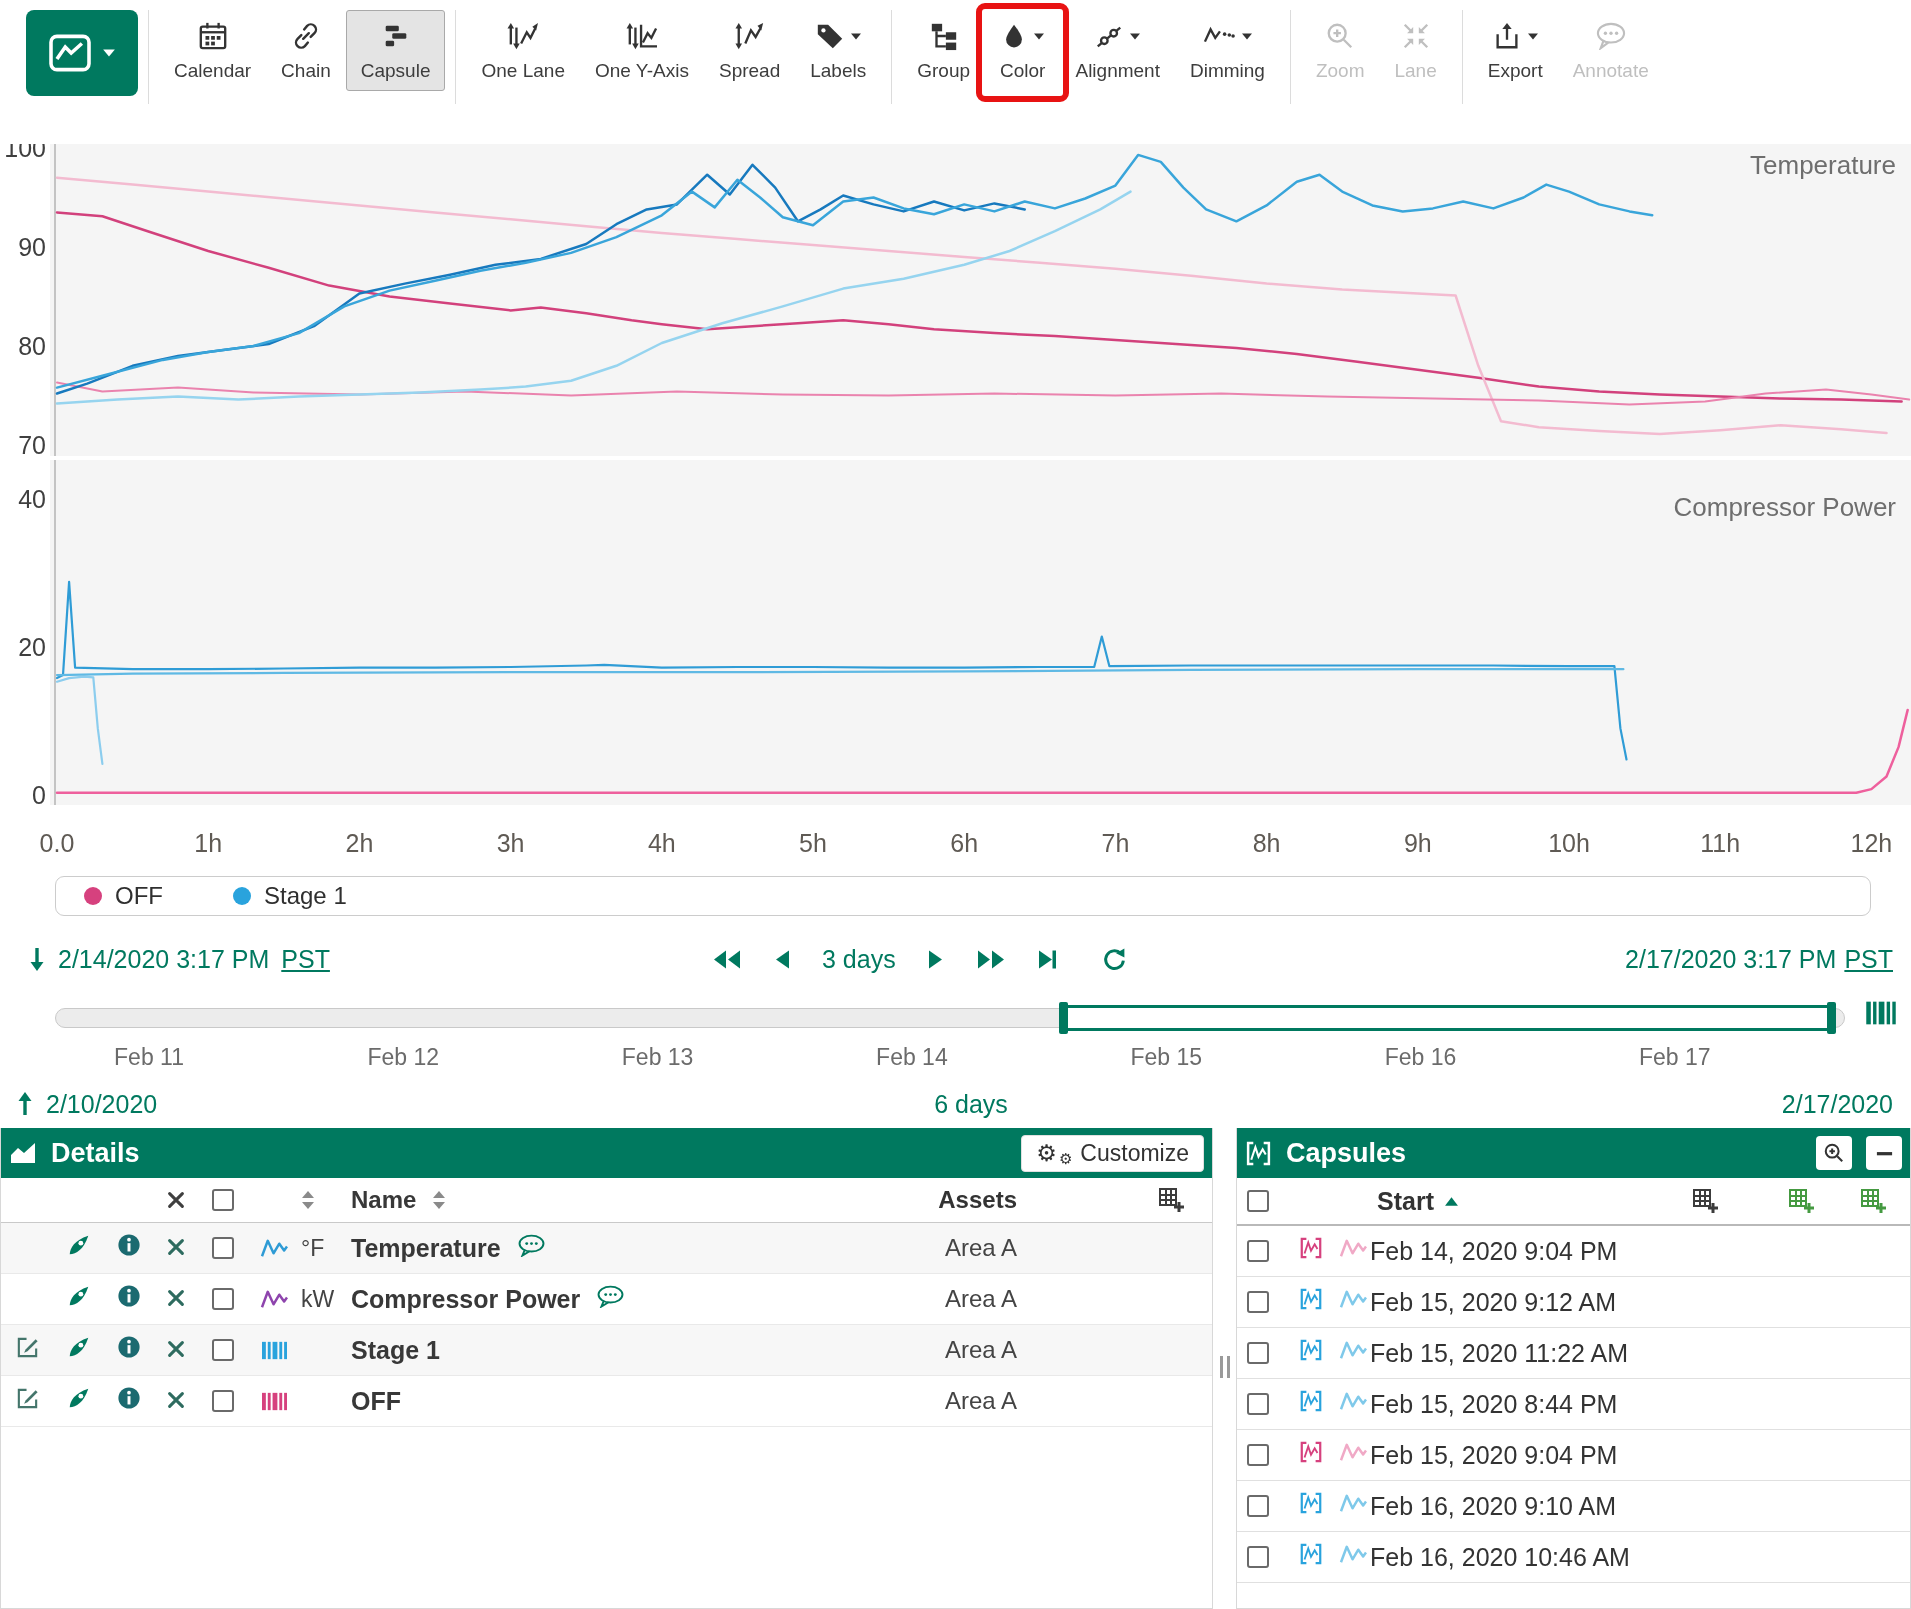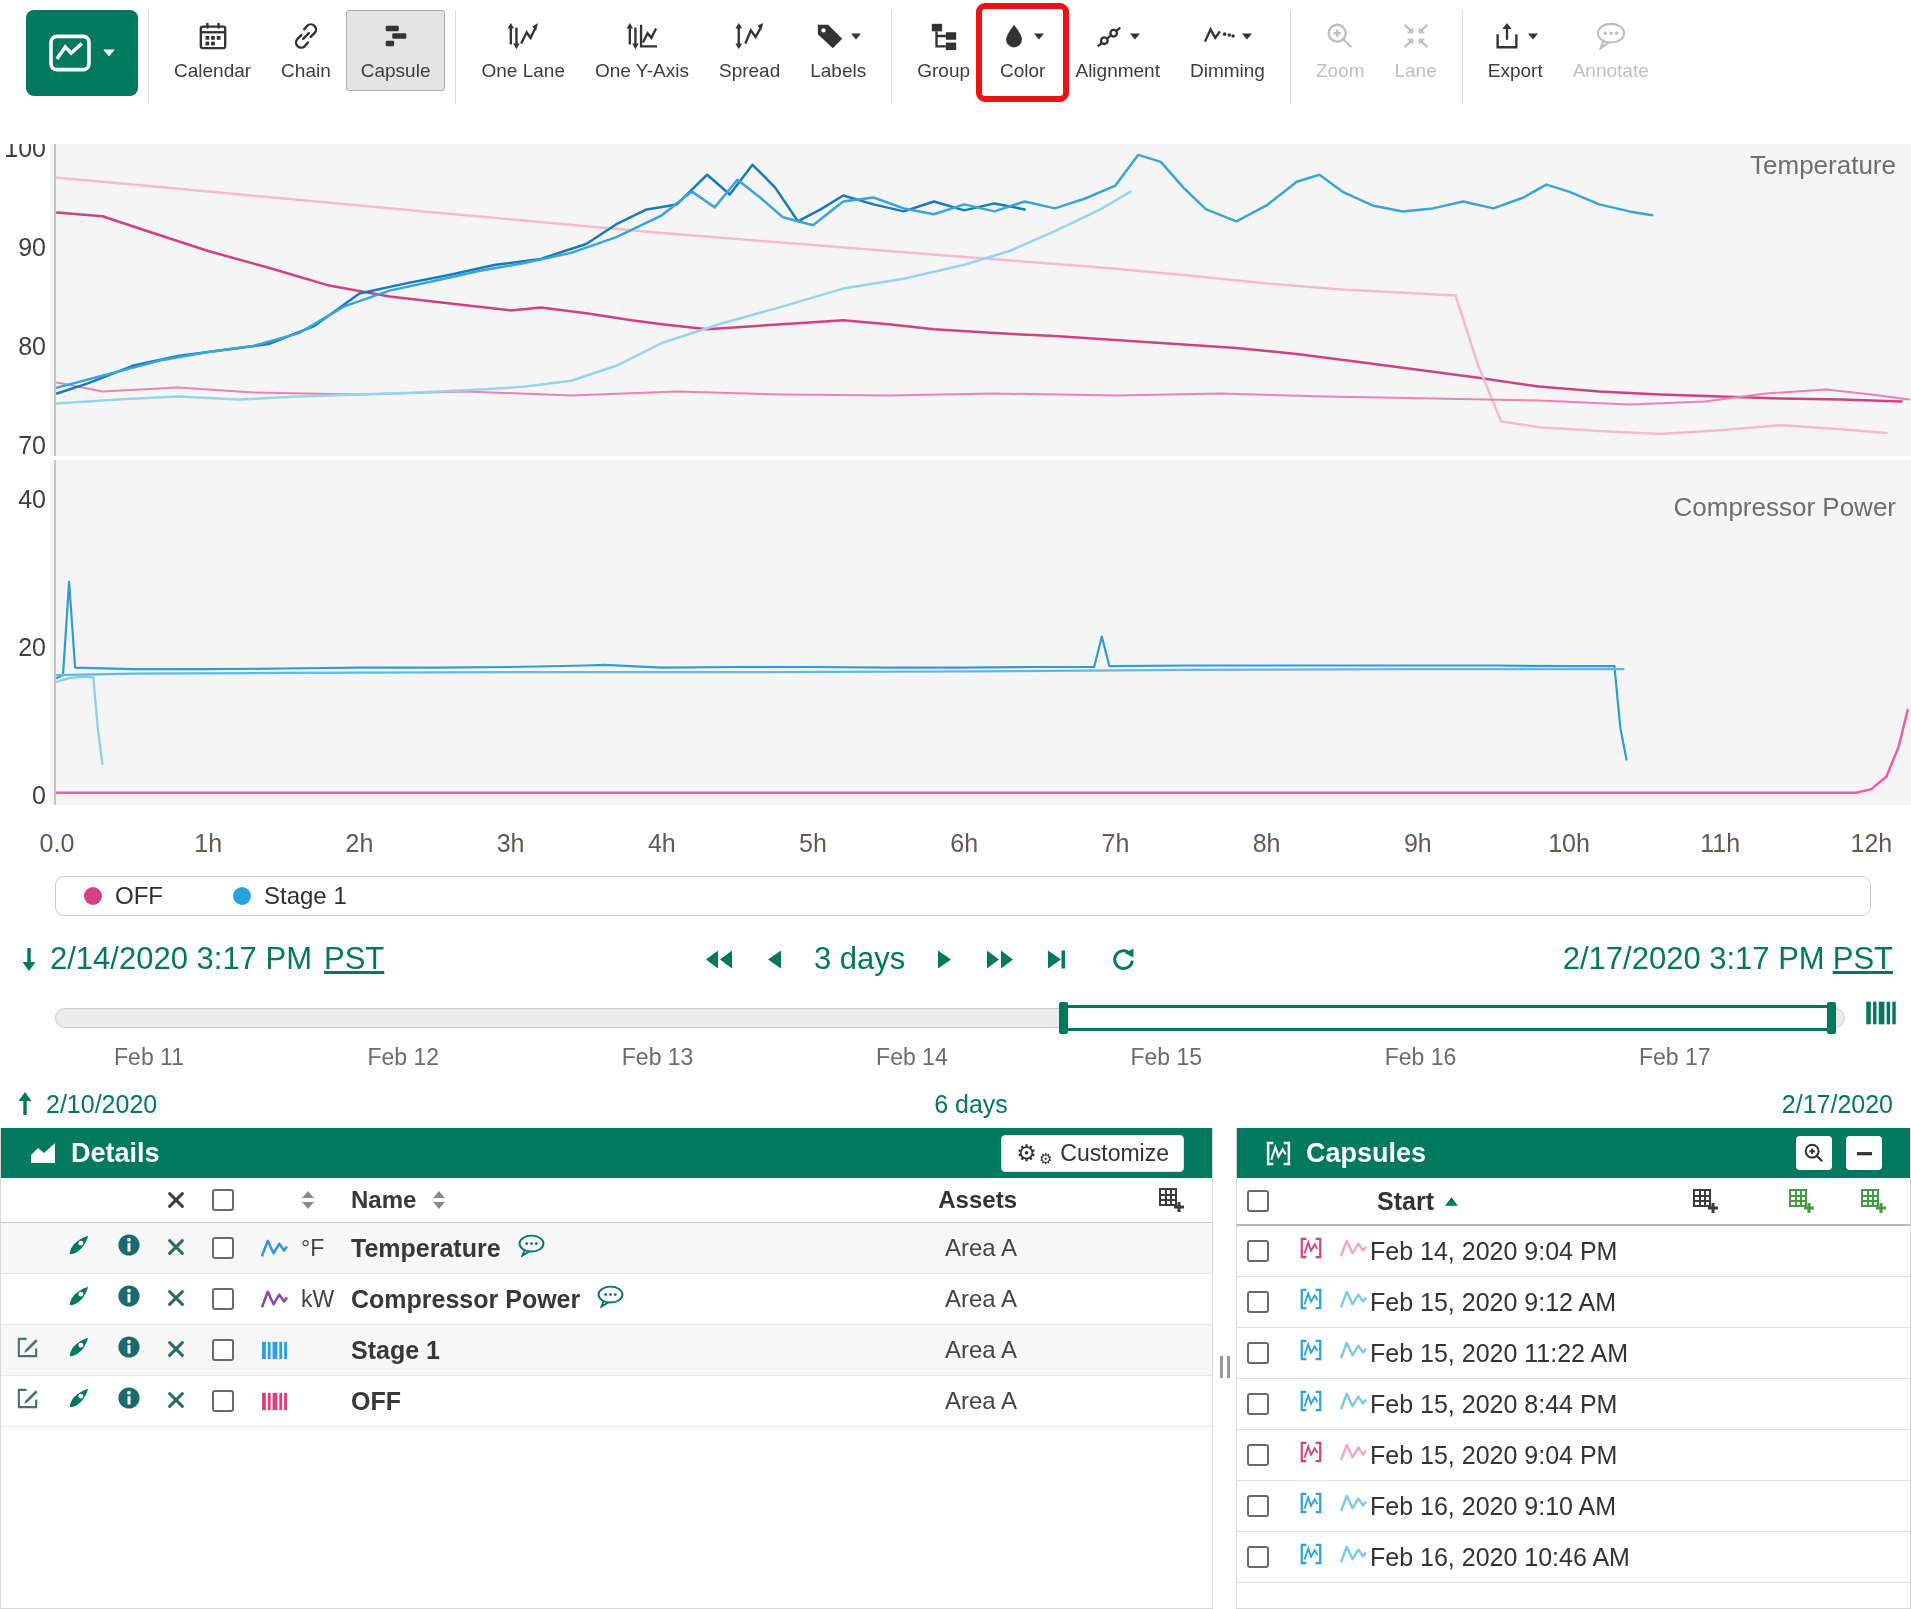--- a/index.html
+++ b/index.html
@@ -21,21 +21,21 @@
   .tb-item.disabled .tb-label{color:#bfbfbf;}
   .annotation-box{position:absolute;border:6px solid #E81313;border-radius:9px;pointer-events:none;}
 
   
   .chart{position:absolute;top:144px;left:0;width:1911px;height:726px;}
   .legend{position:absolute;top:876px;left:55px;width:1816px;height:40px;border:1px solid #cccccc;border-radius:9px;box-sizing:border-box;display:flex;align-items:center;gap:70px;padding-left:28px;font-size:24px;color:#2f2f2f;background:#fff;}
   .legend-item{display:flex;align-items:center;gap:13px;cursor:pointer;}
   .dot{width:18px;height:18px;border-radius:50%;}
 
   
-  .range-row{position:absolute;top:938px;left:4px;right:0;height:42px;color:#00795F;font-size:31px;}
+  .range-row{position:absolute;top:938px;left:12px;right:0;height:42px;color:#00795F;font-size:25px;}
   .range-left{position:absolute;left:16px;top:0;height:42px;display:flex;align-items:center;gap:12px;}
   .range-center{position:absolute;left:700px;top:0;height:42px;display:flex;align-items:center;gap:30px;}
   .range-right{position:absolute;right:18px;top:0;height:42px;display:flex;align-items:center;gap:8px;}
   .u{text-decoration:underline;}
   .navbtn{color:#00795F;cursor:pointer;display:inline-flex;}
 
   .slider{position:absolute;top:1002px;left:55px;width:1790px;height:32px;}
   .track{position:absolute;top:6px;left:0;width:100%;height:20px;background:#ececec;border:1px solid #c9c9c9;border-radius:10px;box-sizing:border-box;}
   .selection{position:absolute;top:3px;height:26px;background:#fff;border:3px solid #00795F;box-sizing:border-box;cursor:grab;}
   .handle{position:absolute;top:0;width:9px;height:32px;background:#00795F;border-radius:2px;cursor:ew-resize;}
@@ -44,21 +44,21 @@
   .day-labels span{position:absolute;transform:translateX(-50%);white-space:nowrap;}
   .invest-row{position:absolute;top:1086px;left:0;right:0;height:36px;color:#00795F;font-size:25px;}
   .invest-left{position:absolute;left:16px;display:flex;align-items:center;gap:12px;height:36px;}
   .invest-center{position:absolute;left:971px;transform:translateX(-50%);line-height:36px;}
   .invest-right{position:absolute;right:18px;line-height:36px;}
 
   
   .panel{position:absolute;top:1128px;height:481px;background:#fff;border:1px solid #d8d8d8;border-top:none;box-sizing:border-box;}
   .details-panel{left:0;width:1213px;}
   .capsules-panel{left:1236px;width:675px;}
-  .panel-header{height:50px;background:#00795F;color:#fff;display:flex;align-items:center;gap:14px;padding:0 28px;font-size:27px;font-weight:bold;}
+  .panel-header{height:50px;background:#00795F;color:#fff;display:flex;align-items:center;gap:14px;padding:0 8px;font-size:27px;font-weight:bold;}
   .customize-btn{margin-left:auto;background:#fff;color:#333;font-size:23px;font-weight:normal;padding:4px 14px;border-radius:4px;border:1px solid #e0e0e0;display:flex;align-items:center;gap:8px;cursor:pointer;}
   .gear{font-size:23px;line-height:1;} .gear.small{font-size:15px;margin-left:-6px;margin-top:10px;}
   .hdr-box{width:36px;height:34px;background:#fff;border-radius:4px;color:#333;display:flex;align-items:center;justify-content:center;cursor:pointer;}
 
   .col-header{height:44px;display:flex;align-items:center;border-bottom:1px solid #c9c9c9;font-size:24px;font-weight:bold;color:#333;position:relative;}
   .drow{height:50px;display:flex;align-items:center;border-bottom:1px solid #e9e9e9;font-size:25px;}
   .details-body .drow:nth-child(odd){background:#f7f7f7;}
   .c-edit{width:52px;display:flex;justify-content:center;}
   .c-rocket{width:52px;display:flex;justify-content:center;}
   .c-info{width:48px;display:flex;justify-content:center;}

